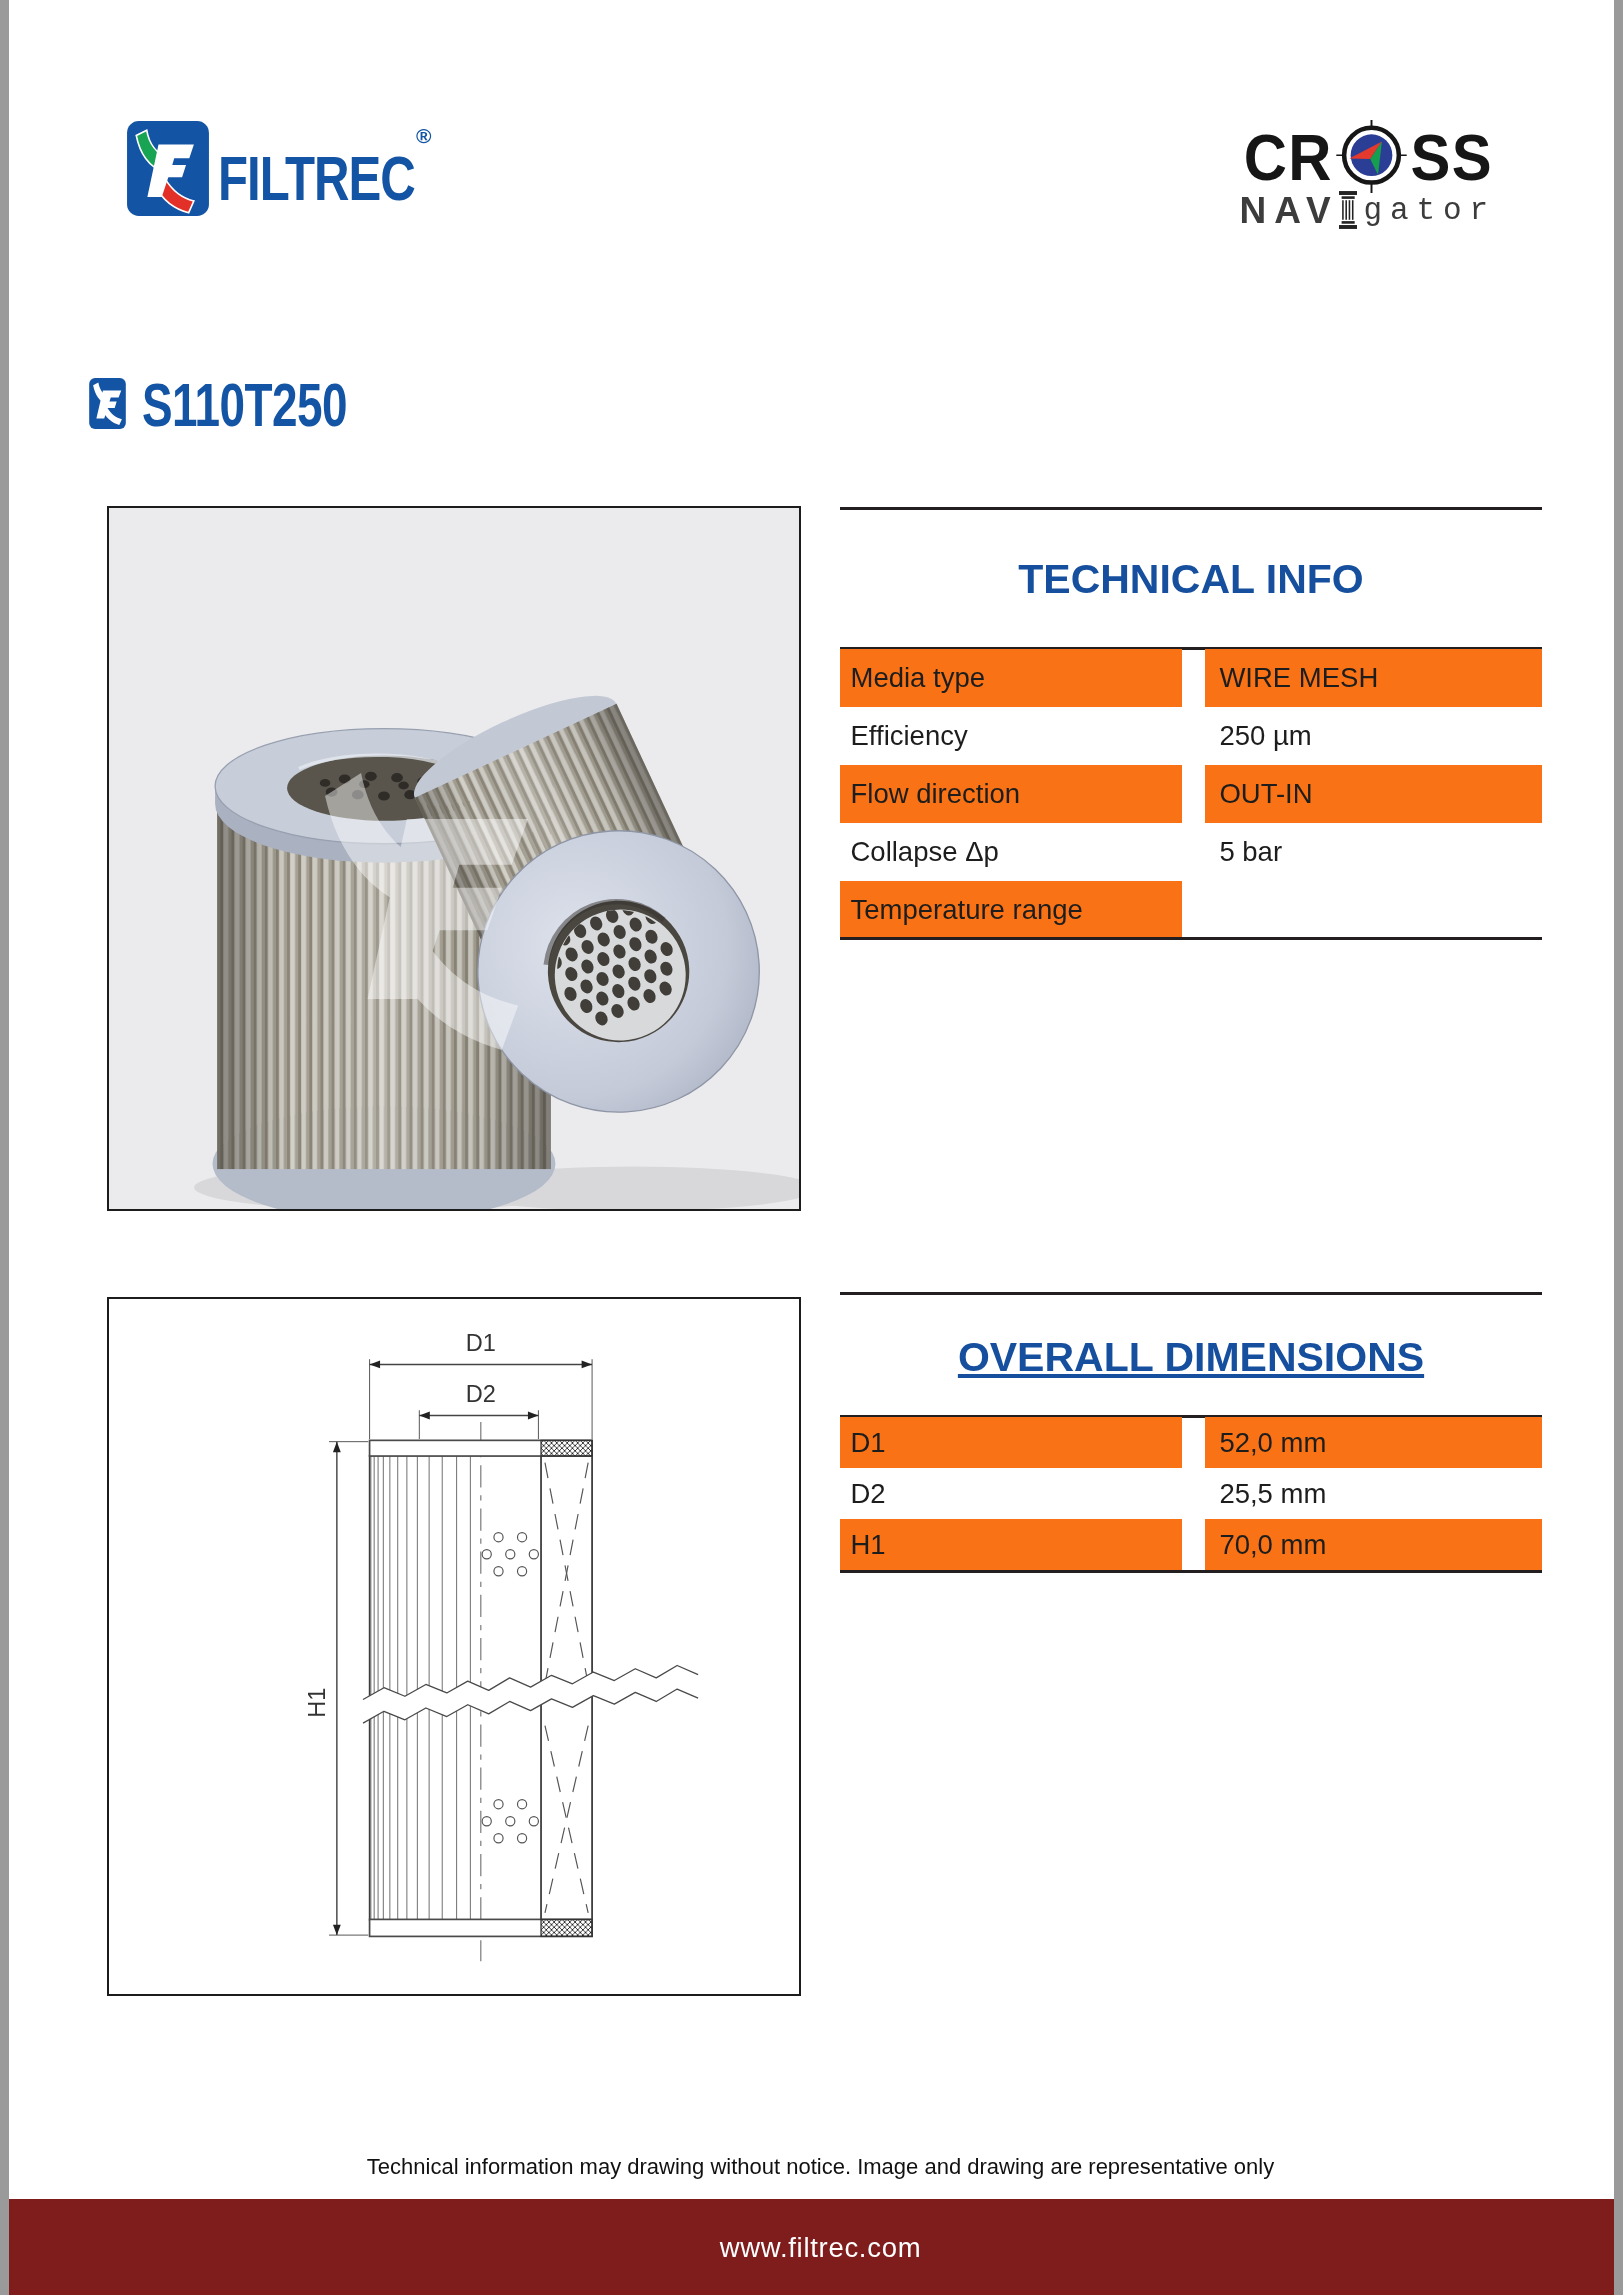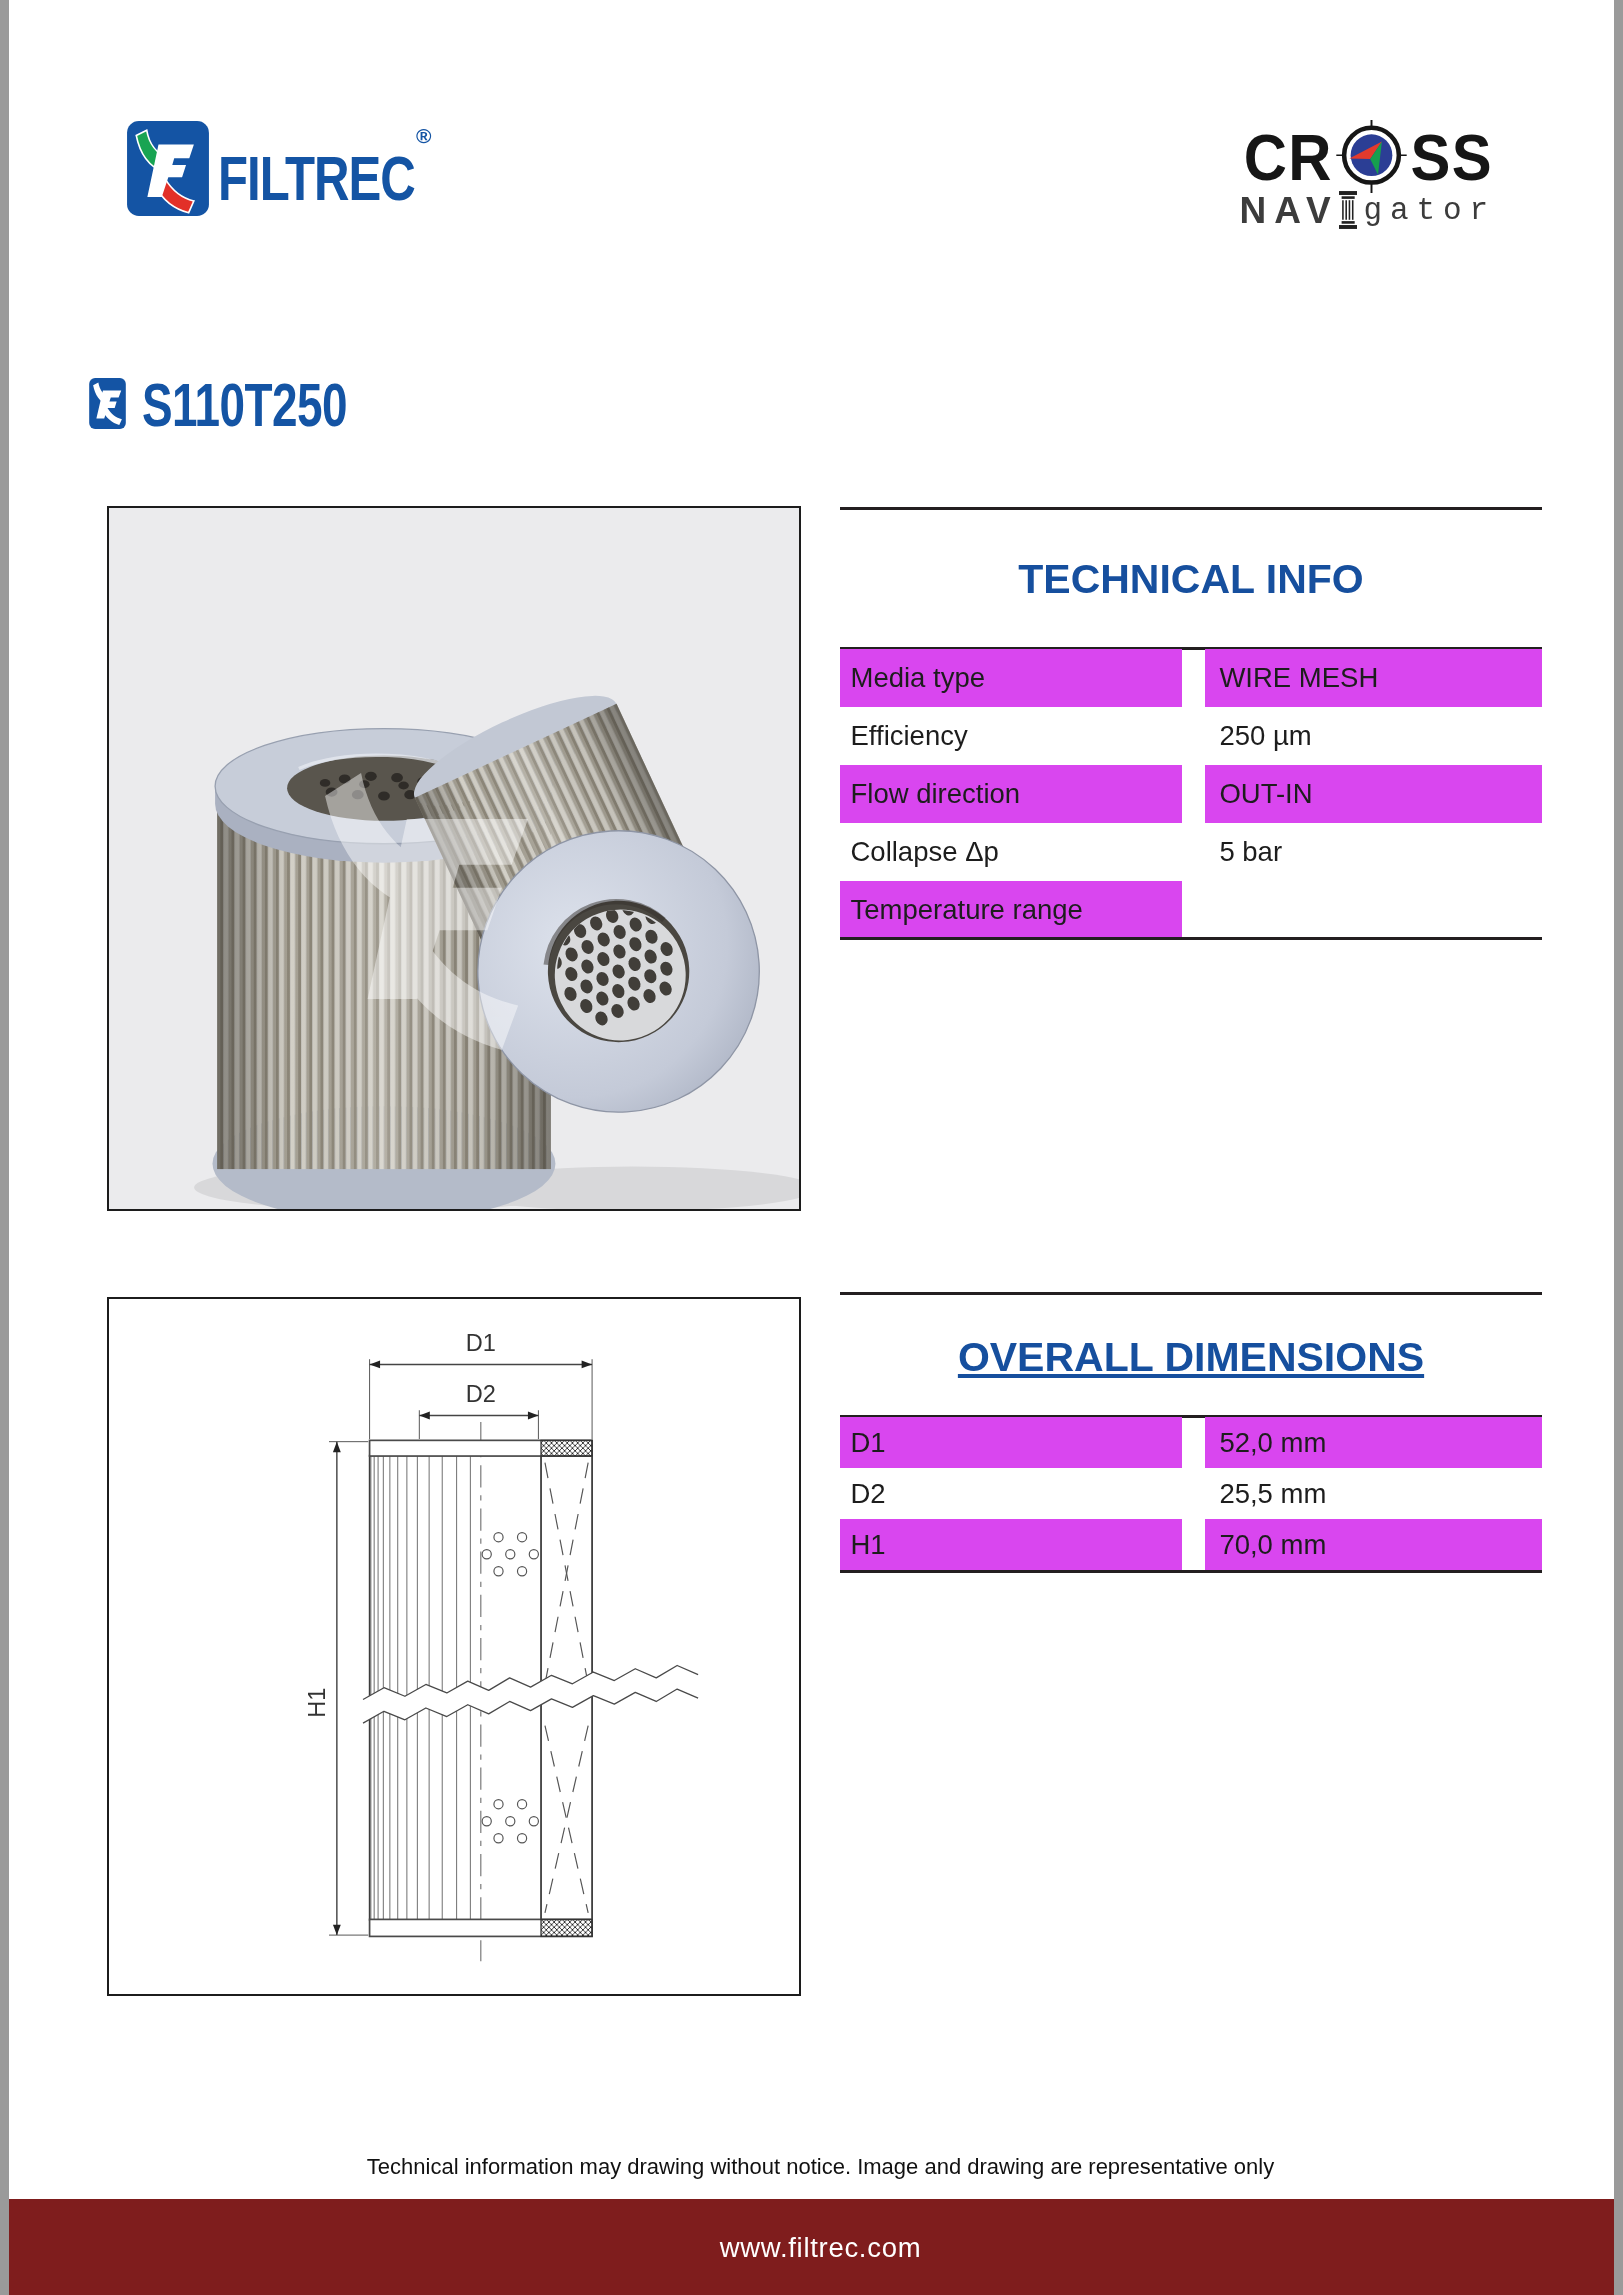--- a/index.html
+++ b/index.html
@@ -55,21 +55,21 @@
   .t1 .trow { height:58px; }
   .t2 .trow { height:51px; }
   .trow .lbl {
     width:342px; box-sizing:border-box; padding-left:10.5px;
     display:flex; align-items:center; font-size:27.5px; color:#1d1d1d;
   }
   .trow .val {
     margin-left:23px; flex:1; box-sizing:border-box; padding-left:14.4px;
     display:flex; align-items:center; font-size:27.5px; color:#1d1d1d;
   }
-  .trow.gray .lbl, .trow.gray .val { background:#d946ef; }
+  .trow.gray .lbl, .trow.gray .val { background:#f97316; }
 
   
   .disclaimer {
     position:absolute; left:0; top:2154px; width:1623px; text-align:center;
     font-size:22px; color:#111111; letter-spacing:0;
   }
   .bottom-bar {
     position:absolute; left:0; top:2199px; width:1623px; height:97px;
     display:flex; align-items:center; justify-content:center;
   }

